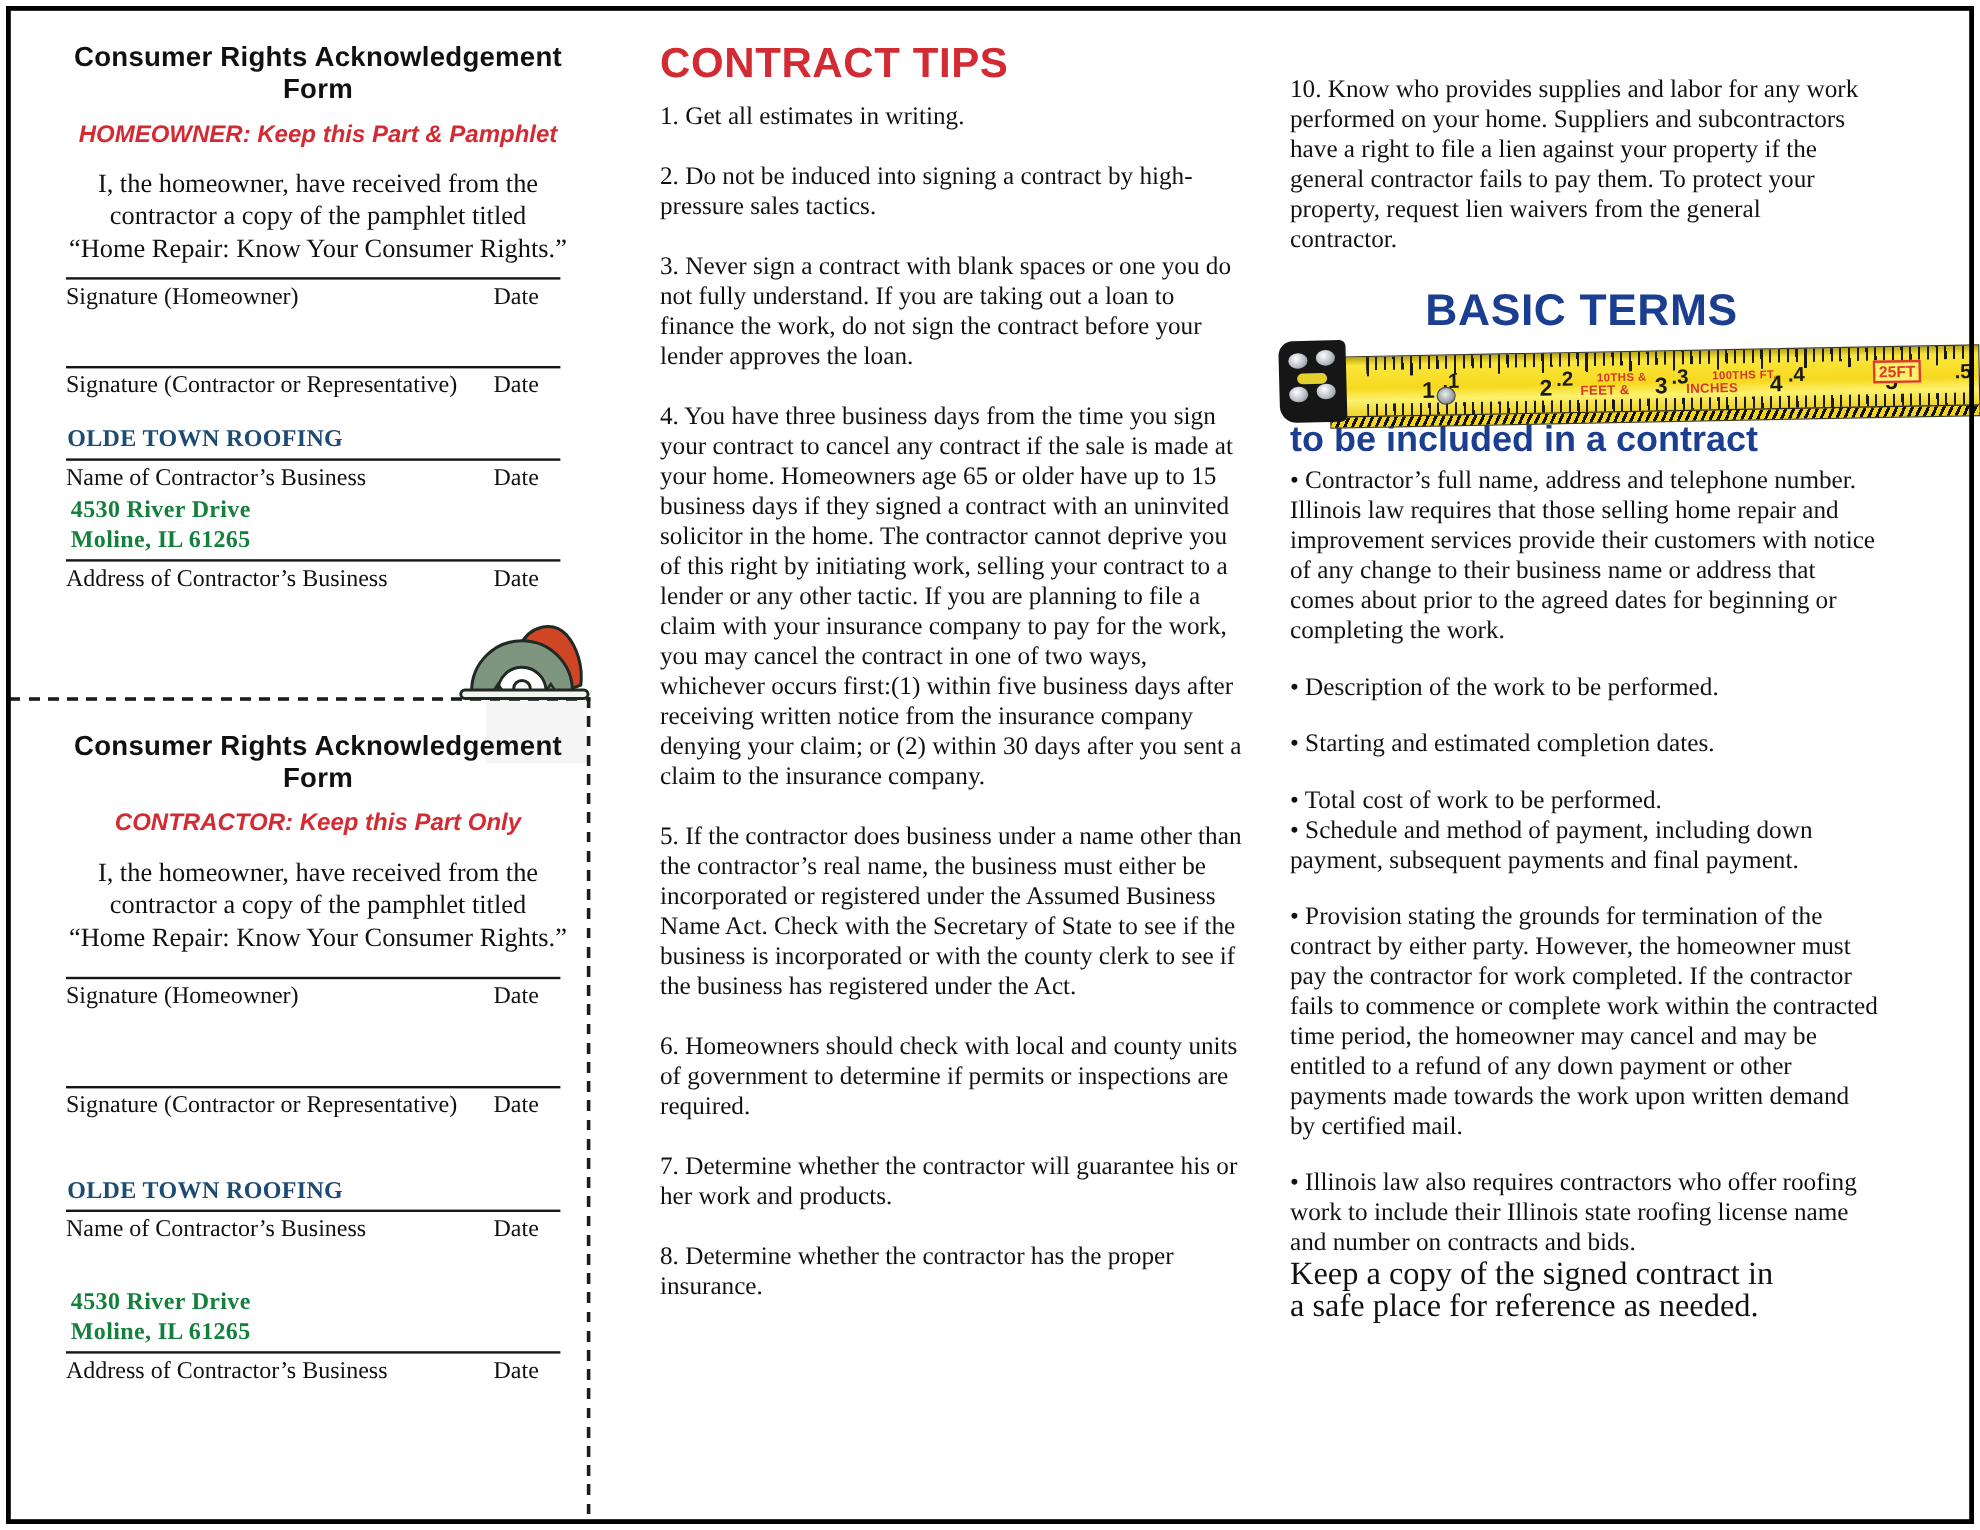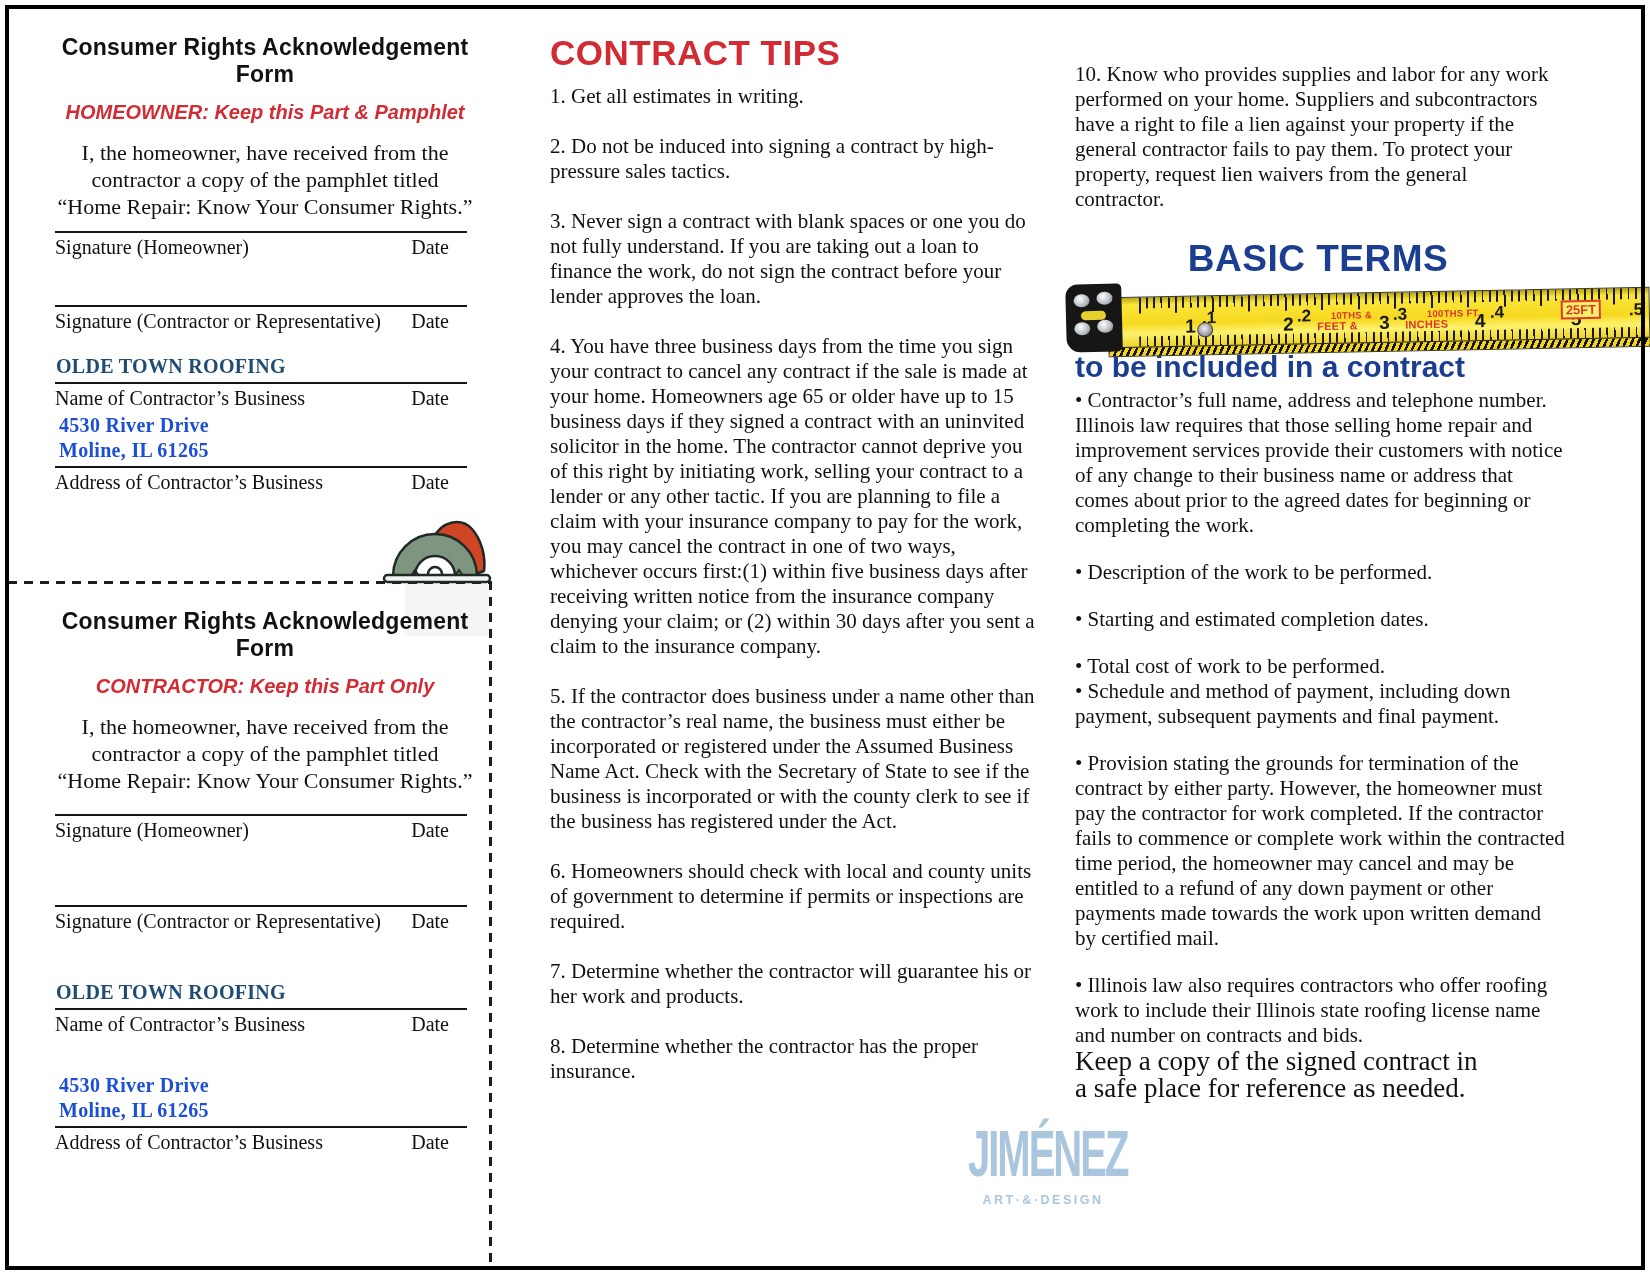--- a/index.html
+++ b/index.html
@@ -12,21 +12,21 @@
   .fblock{position:absolute;left:0;width:470px;}
   .ftitle{font-family:"Liberation Sans",sans-serif;font-weight:700;font-size:23px;
           text-align:center;letter-spacing:.2px;color:#111;}
   .fsub{font-family:"Liberation Sans",sans-serif;font-weight:700;font-style:italic;
         font-size:20px;text-align:center;color:#d32b33;margin-top:13px;}
   .fpara{font-size:22px;line-height:27px;text-align:center;margin-top:15px;white-space:pre-line;}
   .frow{position:absolute;left:25px;width:412px;}
   .fvalue{font-family:Liberation Serif, serif;font-weight:700;font-size:20px;
           letter-spacing:.3px;white-space:pre-line;line-height:25px;margin:0 0 3px 1px;}
   .val-name{color:#1d4b73;}
-  .val-addr{color:#1d4ed8;margin-left:4px;}
+  .val-addr{color:#15803d;margin-left:4px;}
   .fline{border-top:2.5px solid #161616;}
   .flabels{display:flex;justify-content:space-between;font-size:20px;margin-top:3px;gap:28px;}
   .flabels .dlab{margin-right:18px;}
 
   
   .cut-h{position:absolute;left:8px;top:581px;width:484px;height:3px;z-index:3;
          background:repeating-linear-gradient(90deg,#1c1c1c 0 9px,transparent 9px 16px);}
   .cut-v{position:absolute;left:489px;top:581px;width:3px;height:687px;z-index:3;
          background:repeating-linear-gradient(180deg,#1c1c1c 0 9px,transparent 9px 16px);}
   .saw{position:absolute;left:381px;top:512px;z-index:4;}
@@ -86,24 +86,20 @@
         font-family:"Liberation Sans",sans-serif;font-weight:700;line-height:1;}
   .logo-name{font-size:40px;letter-spacing:-2px;transform:scaleY(1.6);transform-origin:top;display:block;}
   .logo-tag{display:block;font-size:12.5px;letter-spacing:2.5px;margin-top:32px;}
 </style>
 </head>
 <body>
 
 <div class="page">
   <div class="frame"></div>
 
-  <div class="logo">
-    <span class="logo-name">JIMÉNEZ</span>
-    <span class="logo-tag">ART·&amp;·DESIGN</span>
-  </div>
 
   <div class="col-left">
 
     <div class="fblock" style="top:34px;">
       <div class="ftitle">Consumer Rights Acknowledgement Form</div>
       <div class="fsub">HOMEOWNER: Keep this Part &amp; Pamphlet</div>
       <div class="fpara">I, the homeowner, have received from the
 contractor a copy of the pamphlet titled
 “Home Repair: Know Your Consumer Rights.”</div>
     </div>

